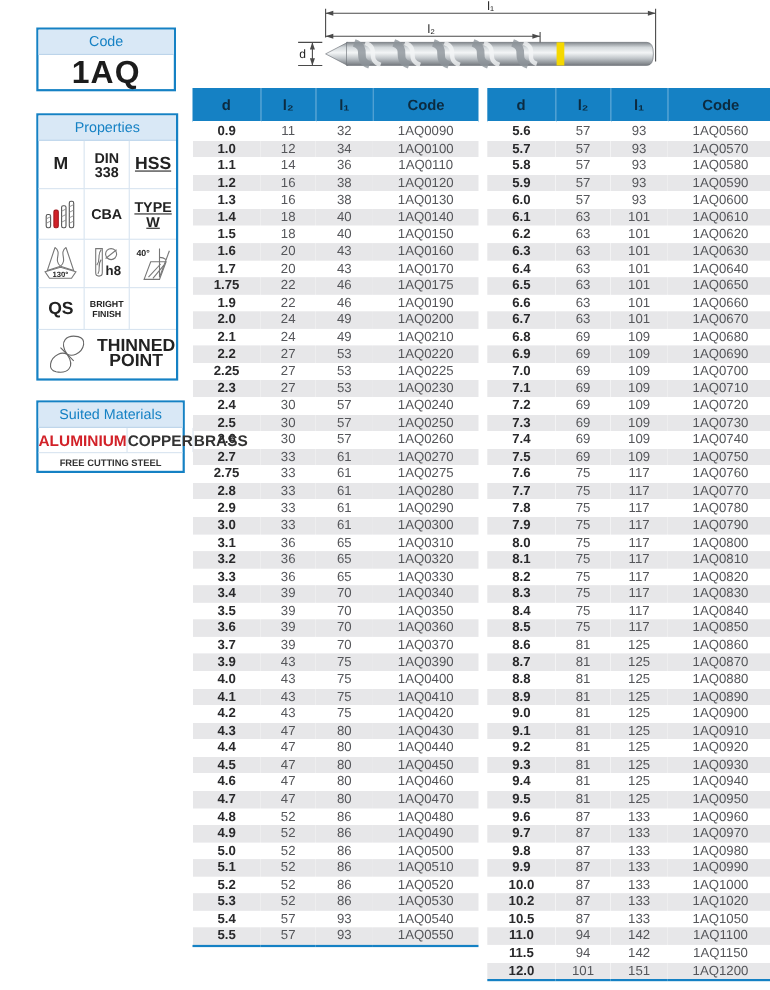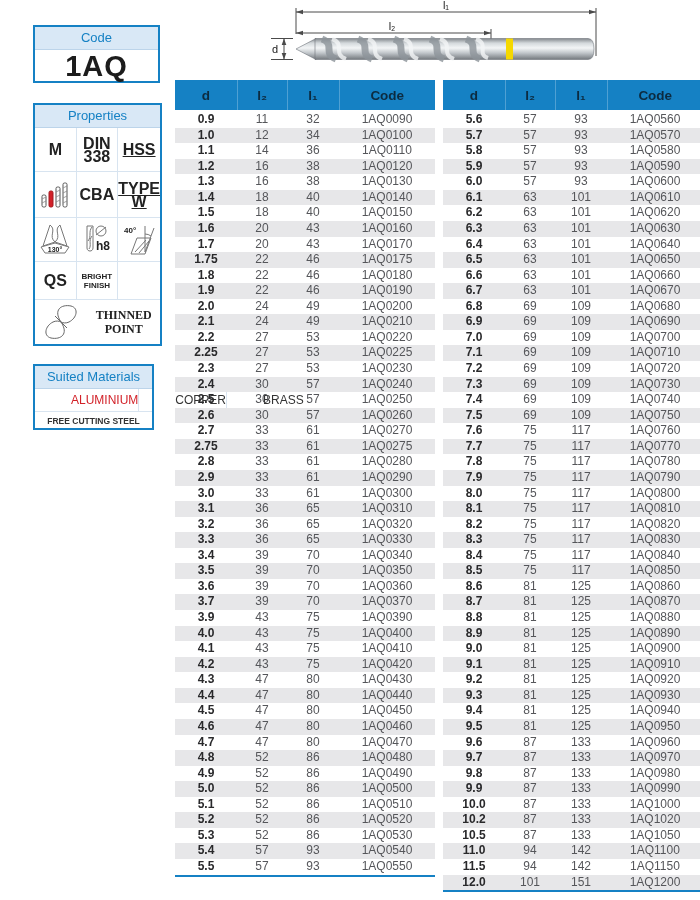--- a/index.html
+++ b/index.html
@@ -17,31 +17,31 @@
                 line-height:32px; letter-spacing:1px; }
 
   #props-box { left:33px; top:103px; width:129px; height:243px; }
   .prop-grid { display:grid; grid-template-columns:1fr 1fr 1fr; }
   .prop-cell { border-right:1px solid #d8e4f0; border-bottom:1px solid #d8e4f0;
                display:flex; align-items:center; justify-content:center;
                text-align:center; color:#222; }
   .prop-cell:nth-child(3n) { border-right:none;text-decoration:underline; }
   .r1 { height:44px; } .r2 { height:46px; } .r3 { height:44px; } .r4 { height:38px; }
   .t-lg { font-weight:bold; font-size:16px; }
-  .t-md { font-weight:bold; font-size:16px; line-height:13px; }
+  .t-md { font-weight:bold; font-size:13px; line-height:13px; }
   .t-sm { font-weight:bold; font-size:8px; line-height:9px; }
   .prop-footer { display:flex; height:44px; }
   .pf-icon { width:42%; display:flex; align-items:center; justify-content:center; }
   .pf-text { width:58%; display:flex; align-items:center; justify-content:center;
-             font-size:12px; font-weight:bold; color:#222; text-align:center; line-height:14px;font-family:Liberation Serif, serif; }
-
-  #materials-box { left:33px; top:364px; width:121px; height:66px; }
+             font-size:16px; font-weight:bold; color:#222; text-align:center; line-height:14px; }
+
+  #materials-box { left:33px; top:364px; width:135px; height:66px; }
   .mat-row { display:flex; border-bottom:1px solid #d8e4f0; height:23px; }
   .mat-cell { flex:1; display:flex; align-items:center; justify-content:center;
-              font-size:12px; font-weight:normal; color:#333; border-right:1px solid #d8e4f0;padding-left:36px; }
+              font-size:14px; font-weight:bold; color:#333; border-right:1px solid #d8e4f0; }
   .mat-cell:last-child { border-right:none; }
   .mat-red { color:#d22128; }
   .mat-footer { height:17px; display:flex; align-items:center; justify-content:center;
                 font-size:8.5px; font-weight:bold; color:#333;text-align:right; }
 
   
   #diagram { left:270px; top:0; width:430px; height:78px; }
 
   
   .size-table { border-collapse:collapse; table-layout:fixed;
@@ -291,26 +291,20 @@
         <td>43</td>
         <td>1AQ0170</td>
       </tr>
       <tr>
         <td>1.75</td>
         <td>22</td>
         <td>46</td>
         <td>1AQ0175</td>
       </tr>
       <tr>
-        <td>1.8</td>
-        <td>22</td>
-        <td>46</td>
-        <td>1AQ0180</td>
-      </tr>
-      <tr>
         <td>1.9</td>
         <td>22</td>
         <td>46</td>
         <td>1AQ0190</td>
       </tr>
       <tr>
         <td>2.0</td>
         <td>24</td>
         <td>49</td>
         <td>1AQ0200</td>

